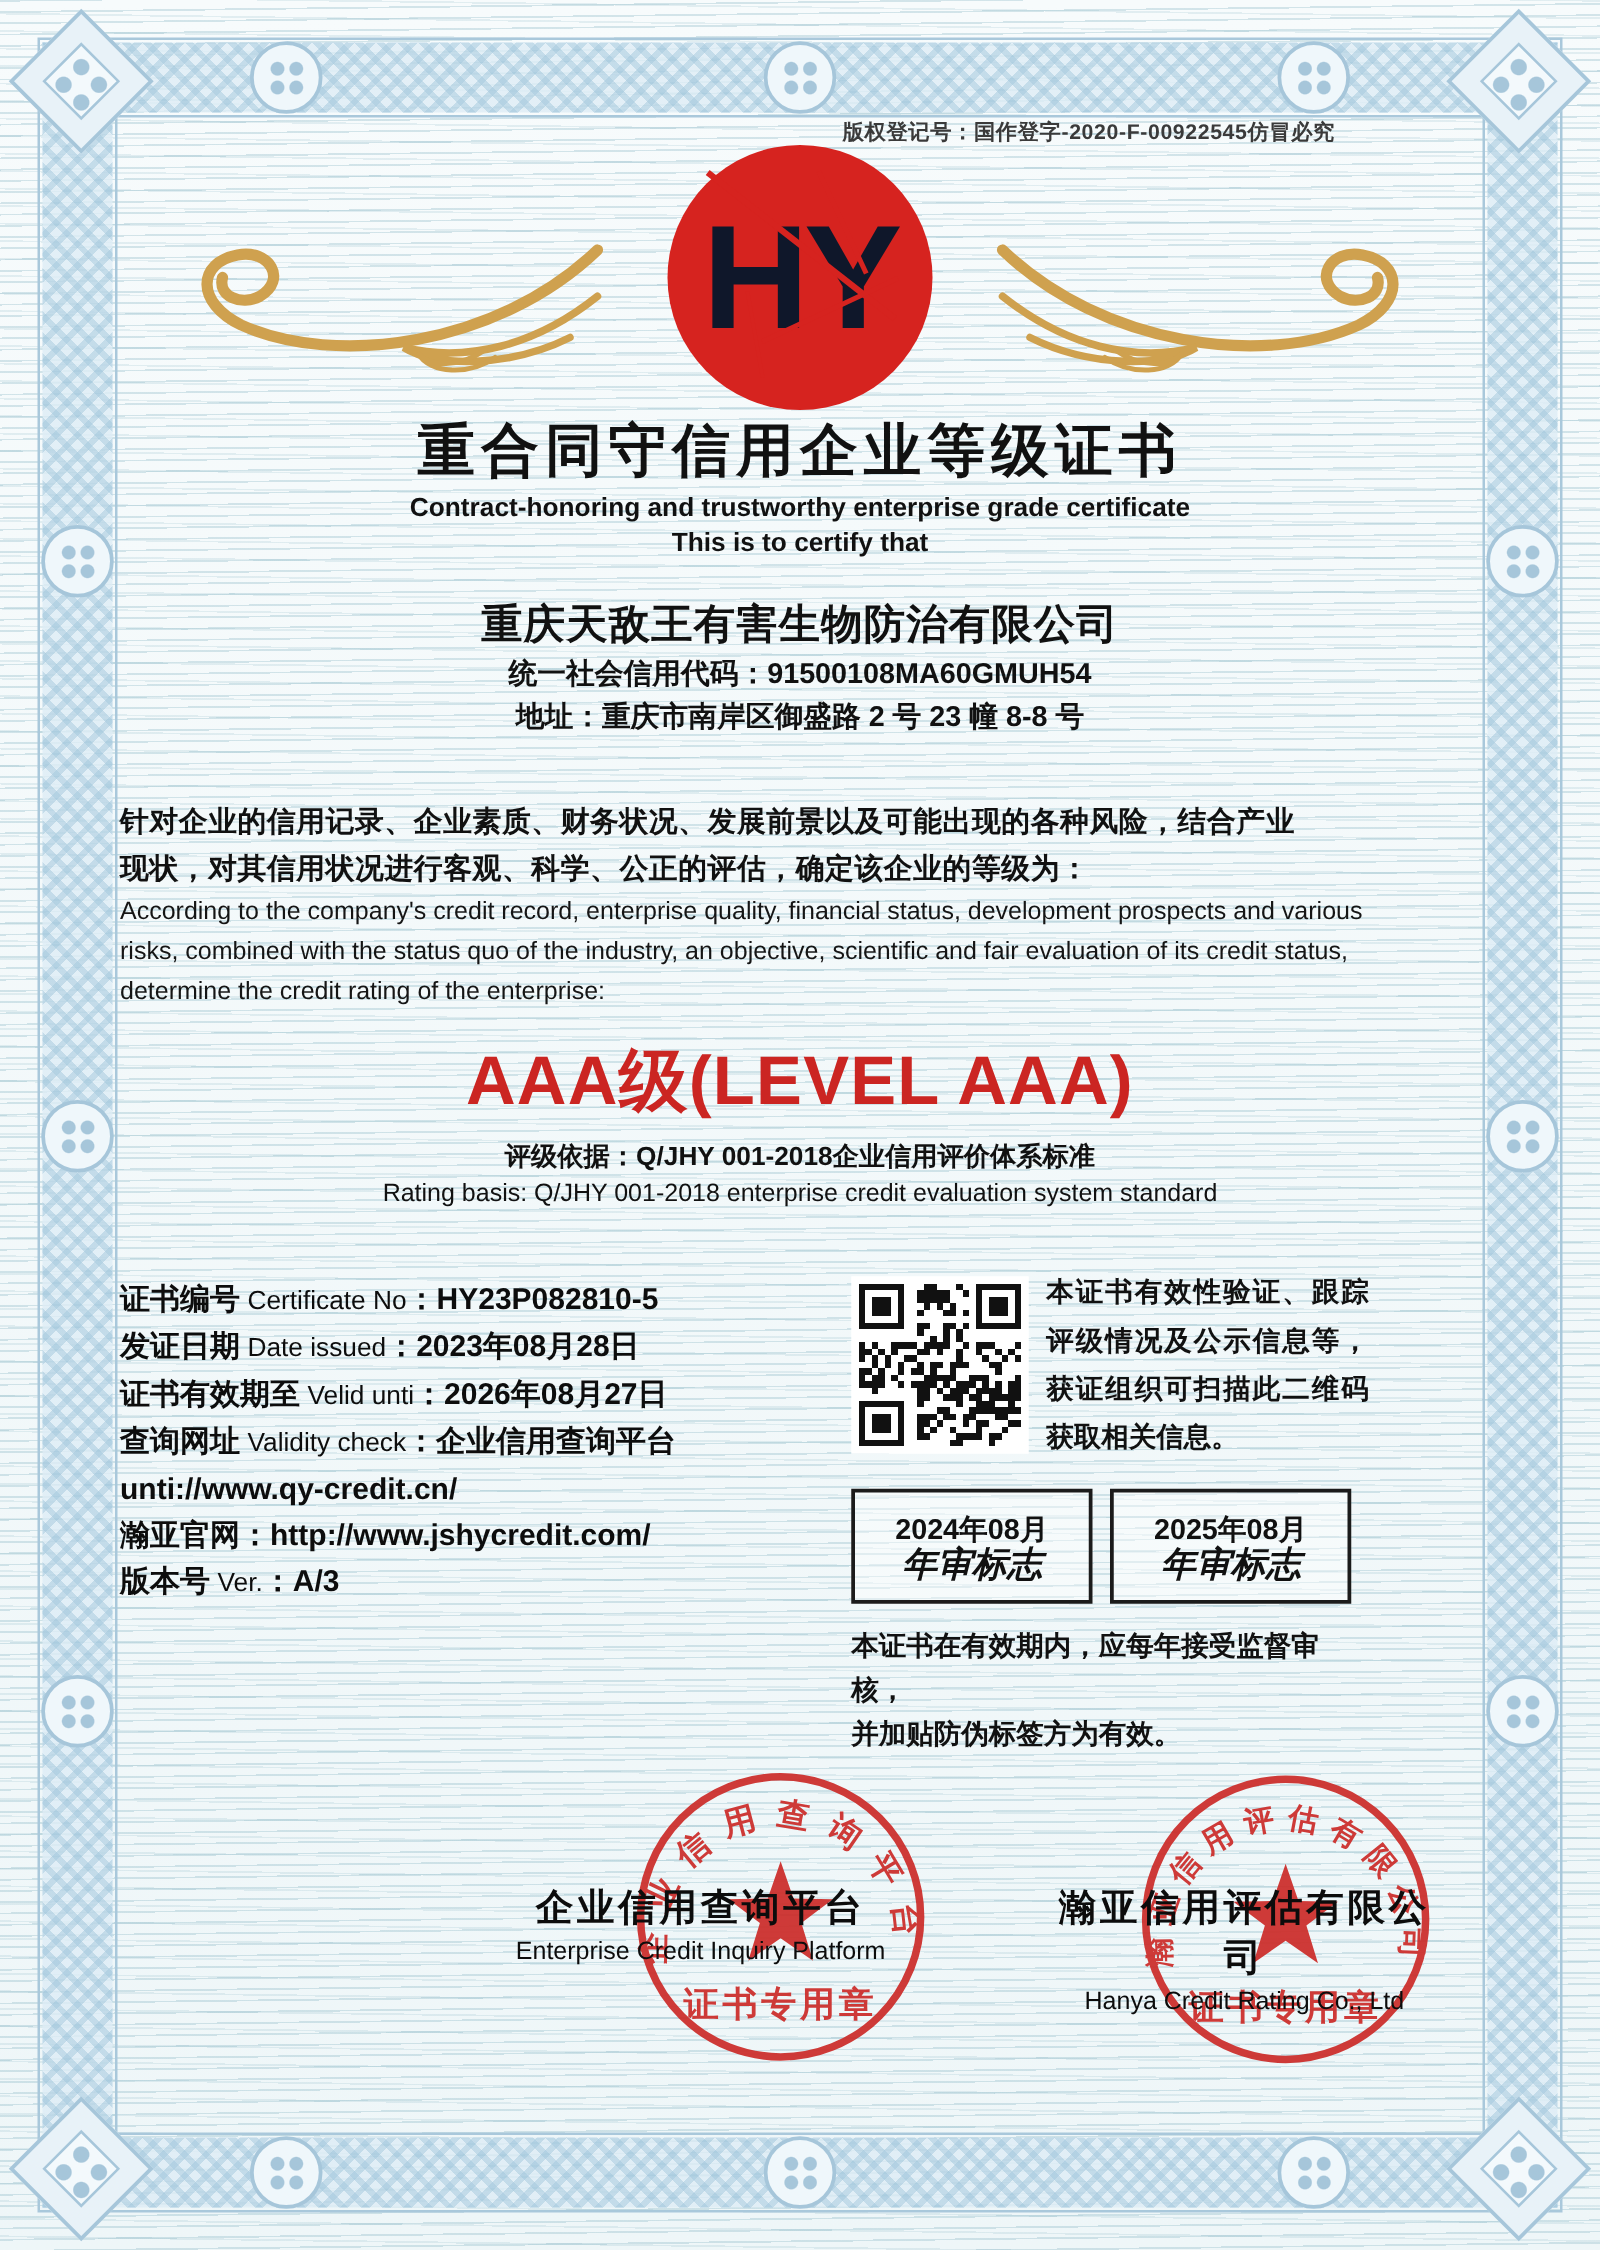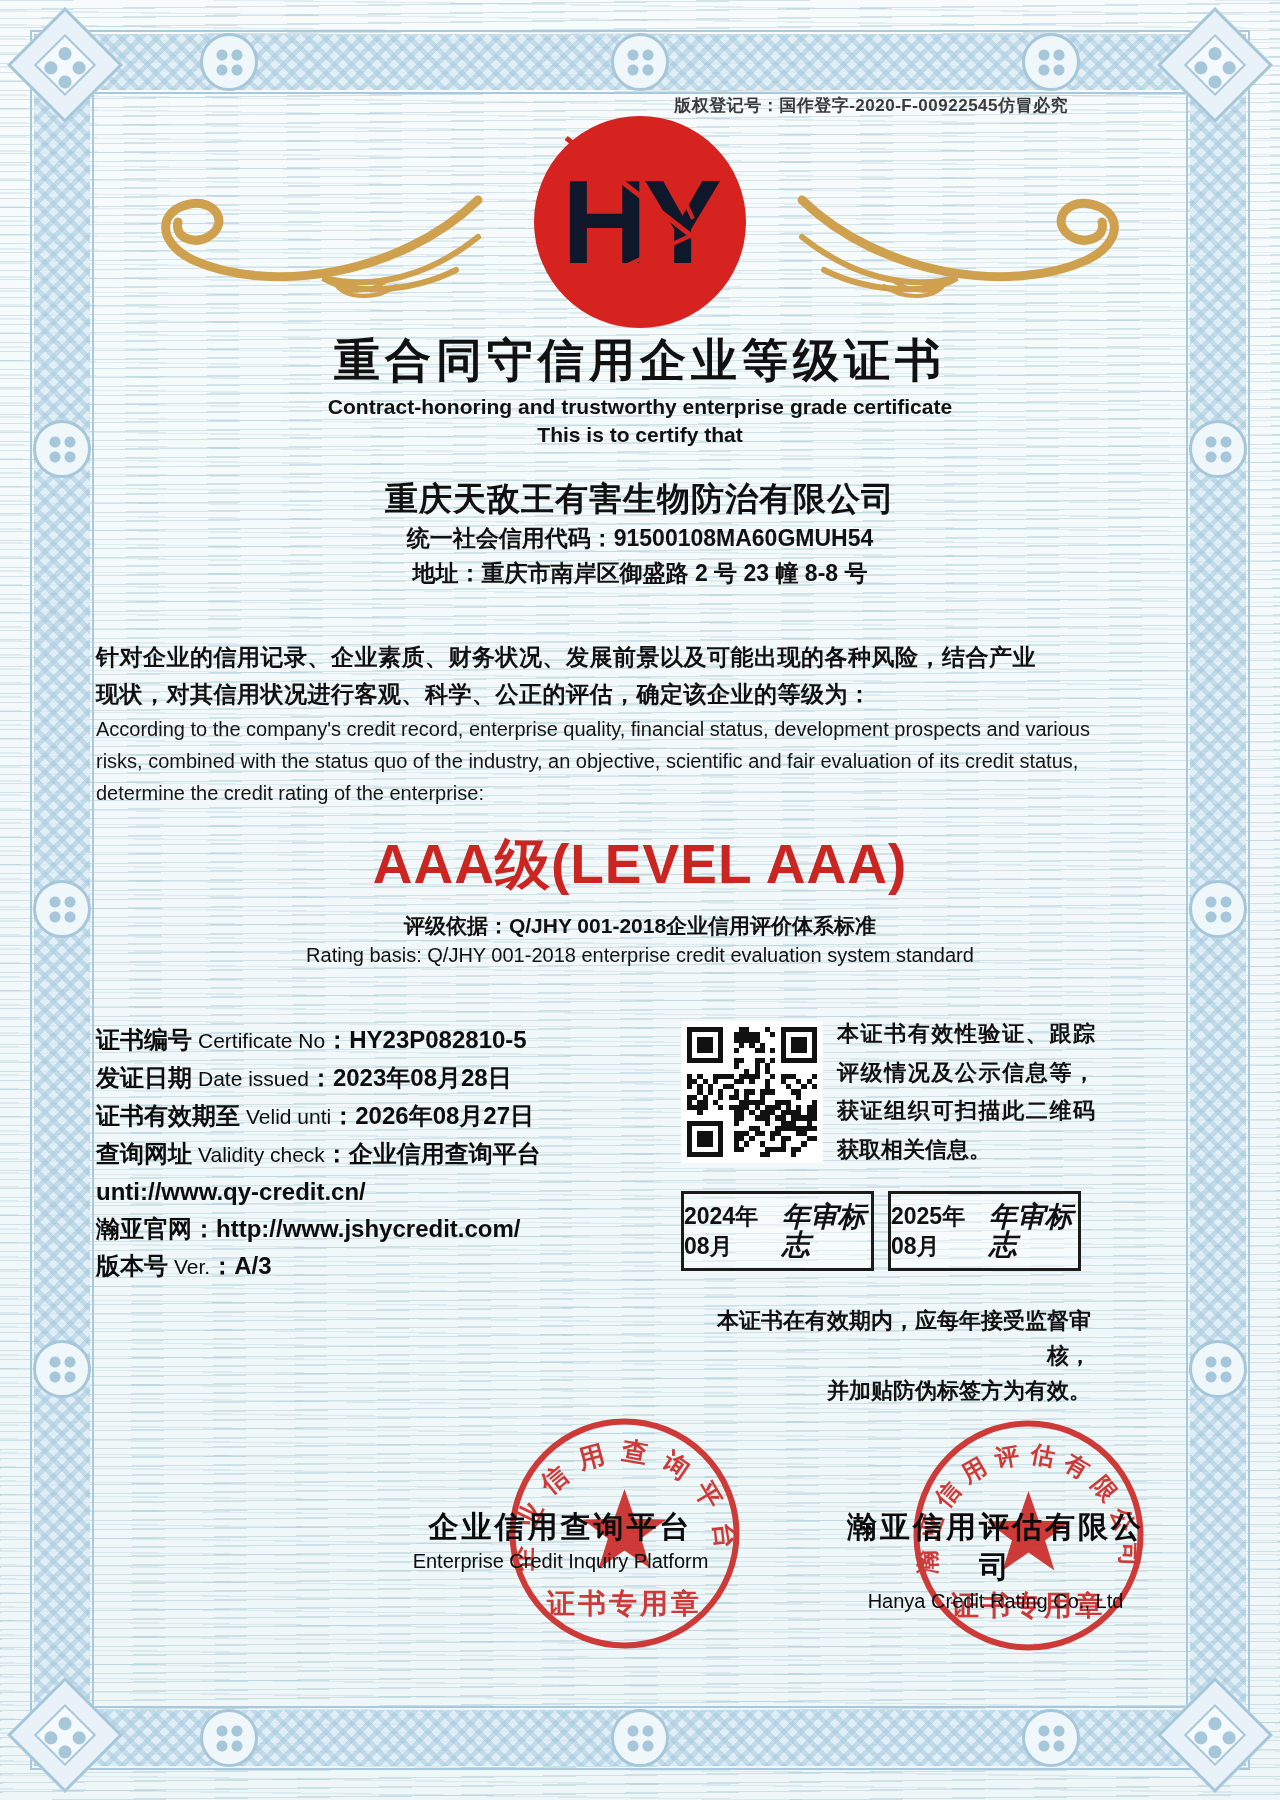--- a/index.html
+++ b/index.html
@@ -77,25 +77,25 @@
   .info-line .lcn{ font-weight:700; }
   .info-line .len{ font-size:21px; font-weight:400; margin-left:6px; }
   .info-line .val{ font-weight:600; }
   .info-line.plain{ font-weight:700; }
   .info-right{ width:503px; }
   .qr-row{ display:flex; }
   .qr-box{ width:142px; height:142px; background:#fff; padding:6px; }
   .qr-box svg{ width:100%; height:100%; display:block; }
   .qr-note{ width:258px; margin-left:14px; font-size:22px; font-weight:600; line-height:38.5px; text-align:justify; margin-top:-6px; }
   .year-boxes{ display:flex; gap:14px; margin-top:22px; }
-  .year-box{ width:193px; height:80px; border:3px solid #1b1b1b; background:rgba(255,255,255,.4);
-    display:flex; align-items:center; justify-content:center; }
+  .year-box{ width:193px; height:92px; border:3px solid #1b1b1b; background:rgba(255,255,255,.4);
+    display:flex; flex-direction:column; align-items:center; justify-content:center; }
   .year-box .l1{ font-size:23px; font-weight:600; line-height:30px; }
   .year-box .l2{ font-size:28px; font-weight:600; line-height:28px;font-style:italic; }
-  .audit-note{ margin-top:32px; text-align:right; font-size:22px; font-weight:600; line-height:35px; width:410px; }
+  .audit-note{ margin-top:16px; text-align:left; font-size:22px; font-weight:600; line-height:35px; width:410px; }
   
   .stamps{ position:absolute; top:1403px; left:0; right:0; height:290px; }
   .seal{ position:absolute; width:237px; height:237px; opacity:.92; }
   .seal.sl{ left:506px; top:12px; }
   .seal.sr{ left:910px; top:14px; }
   .stamp-label{ position:absolute; text-align:center; }
   .stamp-label.ll{ left:408px; width:305px; top:104px; }
   .stamp-label.lr{ left:843px; width:305px; top:104px; }
   .stamp-label .cn{ font-size:30px; font-weight:700; letter-spacing:3px; line-height:40px; color:#0c0c0c; }
   .stamp-label .en{ font-size:20px; font-weight:400; line-height:28px; color:#0c0c0c; }

